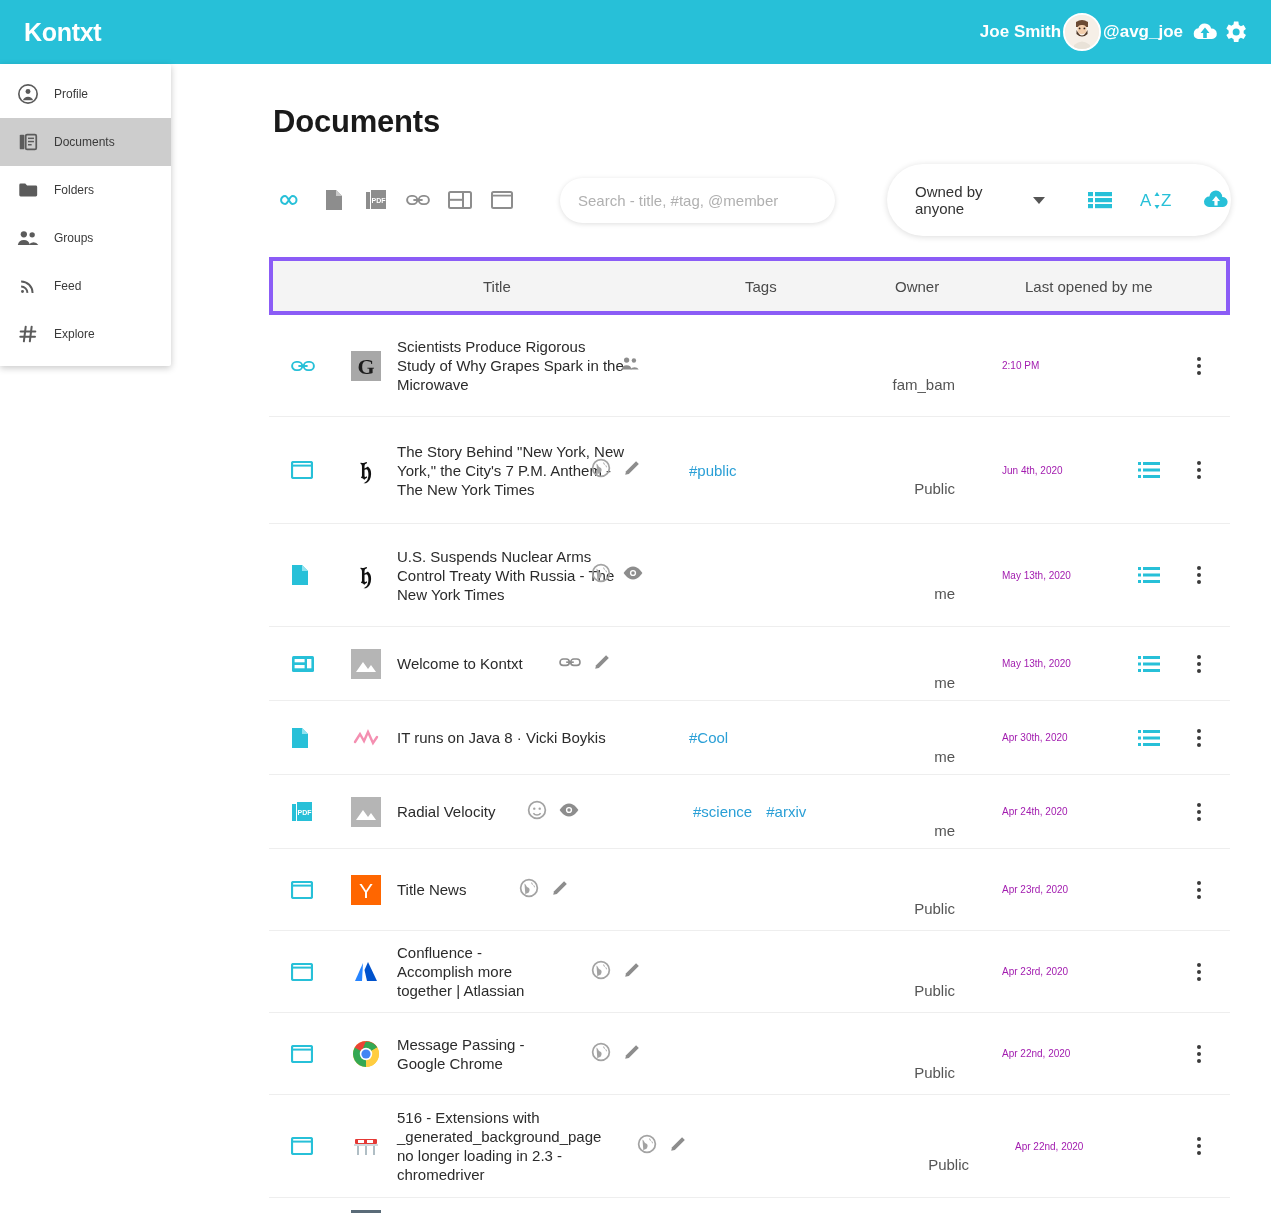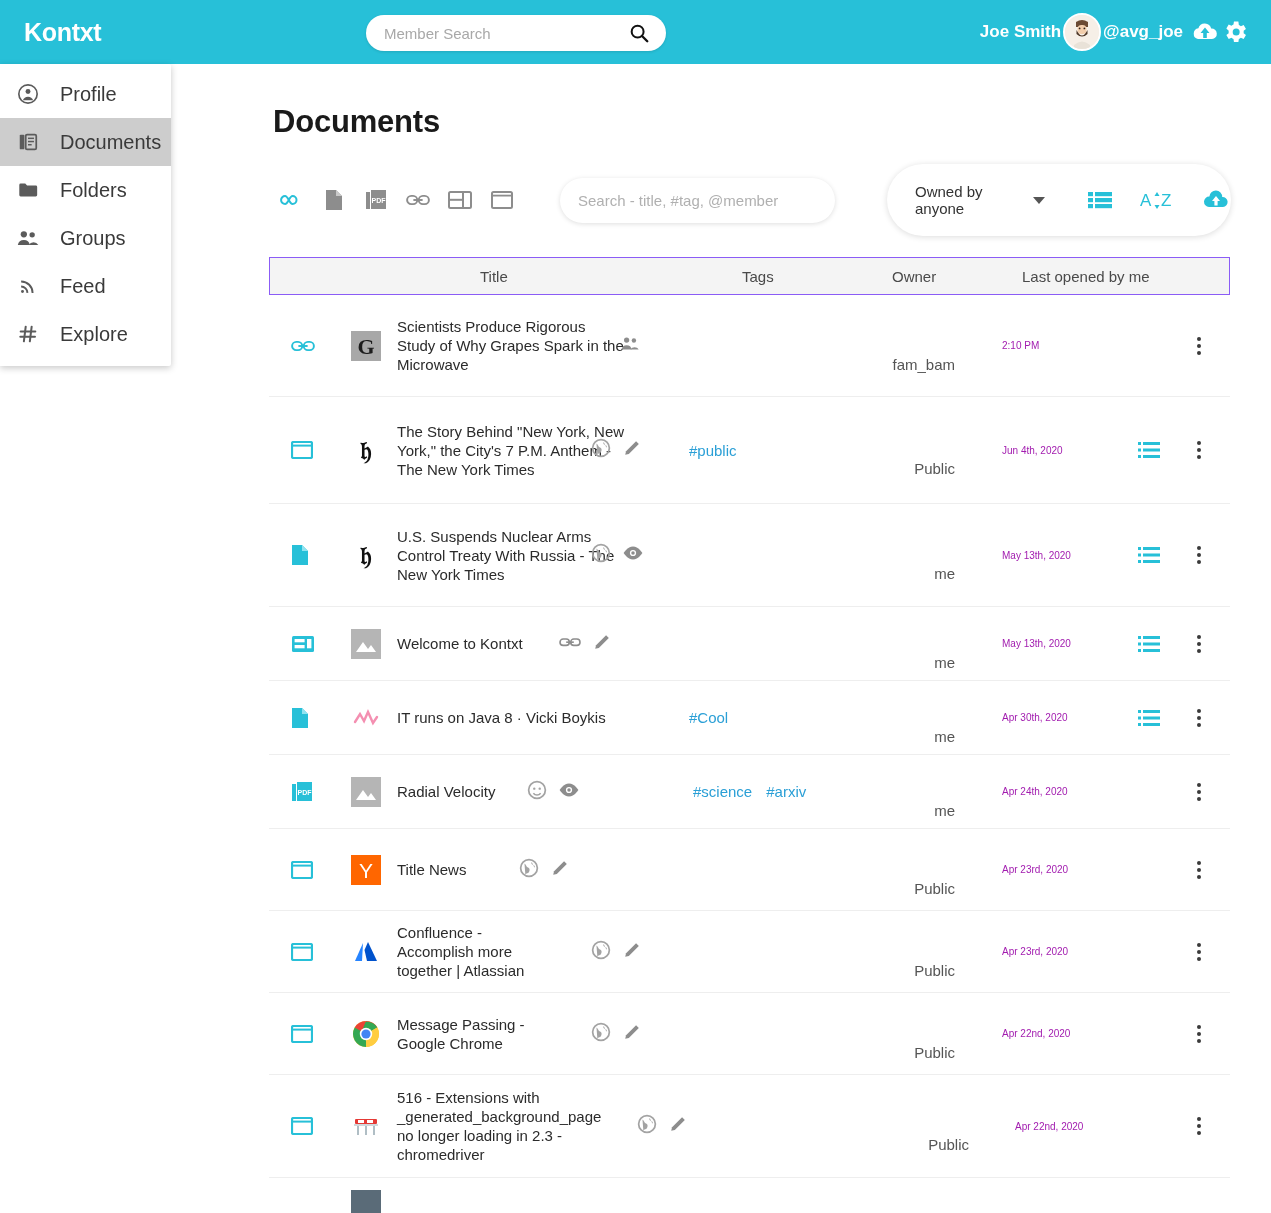--- a/index.html
+++ b/index.html
@@ -59,21 +59,21 @@
   }
   .nav-item {
     display: flex; align-items: center;
     height: 48px; padding-left: 14px; cursor: pointer;
   }
   .nav-item.active { background: #cdcdcd; }
   .nav-icon {
     width: 28px; display: flex; align-items: center; justify-content: center;
     color: #5b5b5b; flex: none;
   }
-  .nav-label { margin-left: 18px; font-size: 20px; color: #3a3a3a; }
+  .nav-label { margin-left: 12px; font-size: 12px; color: #3a3a3a; }
 
   
   .main { position: absolute; left: 171px; top: 64px; width: 1100px; }
   .page-title {
     position: absolute; left: 102px; top: 40px;
     font-size: 31px; font-weight: bold; color: #1a1a1a; letter-spacing: -0.2px;
   }
 
   
   .toolbar {
@@ -112,21 +112,21 @@
   .caret {
     width: 0; height: 0; border-left: 6px solid transparent;
     border-right: 6px solid transparent; border-top: 7px solid #555;
   }
   .owner-actions { display: flex; align-items: center; gap: 26px; margin-left: 42px; }
   .owner-actions .oa { cursor: pointer; display: flex; align-items: center; }
 
   
   .table { position: absolute; left: 269px; top: 257px; width: 961px; }
   .thead {
-    height: 38px; background: #f4f4f4; border: 1px solid #8b5cf6;
+    height: 58px; background: #f4f4f4; border: 4px solid #8b5cf6;
     display: flex; align-items: center; position: relative;
   }
   .thead .th { position: absolute; font-size: 15px; color: #4a4a4a; }
   .th-title { left: 210px; }
   .th-tags  { left: 472px; }
   .th-owner { left: 622px; }
   .th-last  { left: 752px; }
 
   .row {
     position: relative;
@@ -155,29 +155,20 @@
   .dots-v i { width: 4px; height: 4px; border-radius: 50%; background: #3a3a3a; display: block; }
 
   .partial { height: 28px; overflow: hidden; }
 </style>
 </head>
 <body>
 
 <div class="header">
   <div class="brand">Kontxt</div>
 
-  <div class="member-search">
-    <input placeholder="Member Search" style="">
-    <span class="mag">
-      <svg width="22" height="22" viewBox="0 0 24 24">
-          <circle cx="10.5" cy="10.5" r="6.5" fill="none" stroke="#111" stroke-width="2.2"></circle>
-          <line x1="15.3" y1="15.3" x2="21" y2="21" stroke="#111" stroke-width="2.6" stroke-linecap="round"></line>
-        </svg>
-    </span>
-  </div>
 
   <div class="user-zone">
     <span class="user-name">Joe Smith</span>
     <span class="avatar">
       <svg width="34" height="34" viewBox="0 0 34 34">
         <rect width="34" height="34" fill="#f6efe7"></rect>
         <path d="M11 7 Q17 3 23 7 L23 12 L11 12 Z" fill="#6b4a33"></path>
         <rect x="12.5" y="10" width="9" height="9" rx="4" fill="#f2cdab"></rect>
         <path d="M11.5 15 Q17 26 22.5 15 L22.5 19 Q17 24 11.5 19 Z" fill="#4d3525"></path>
         <circle cx="14.6" cy="13.4" r="0.9" fill="#2e2119"></circle>

